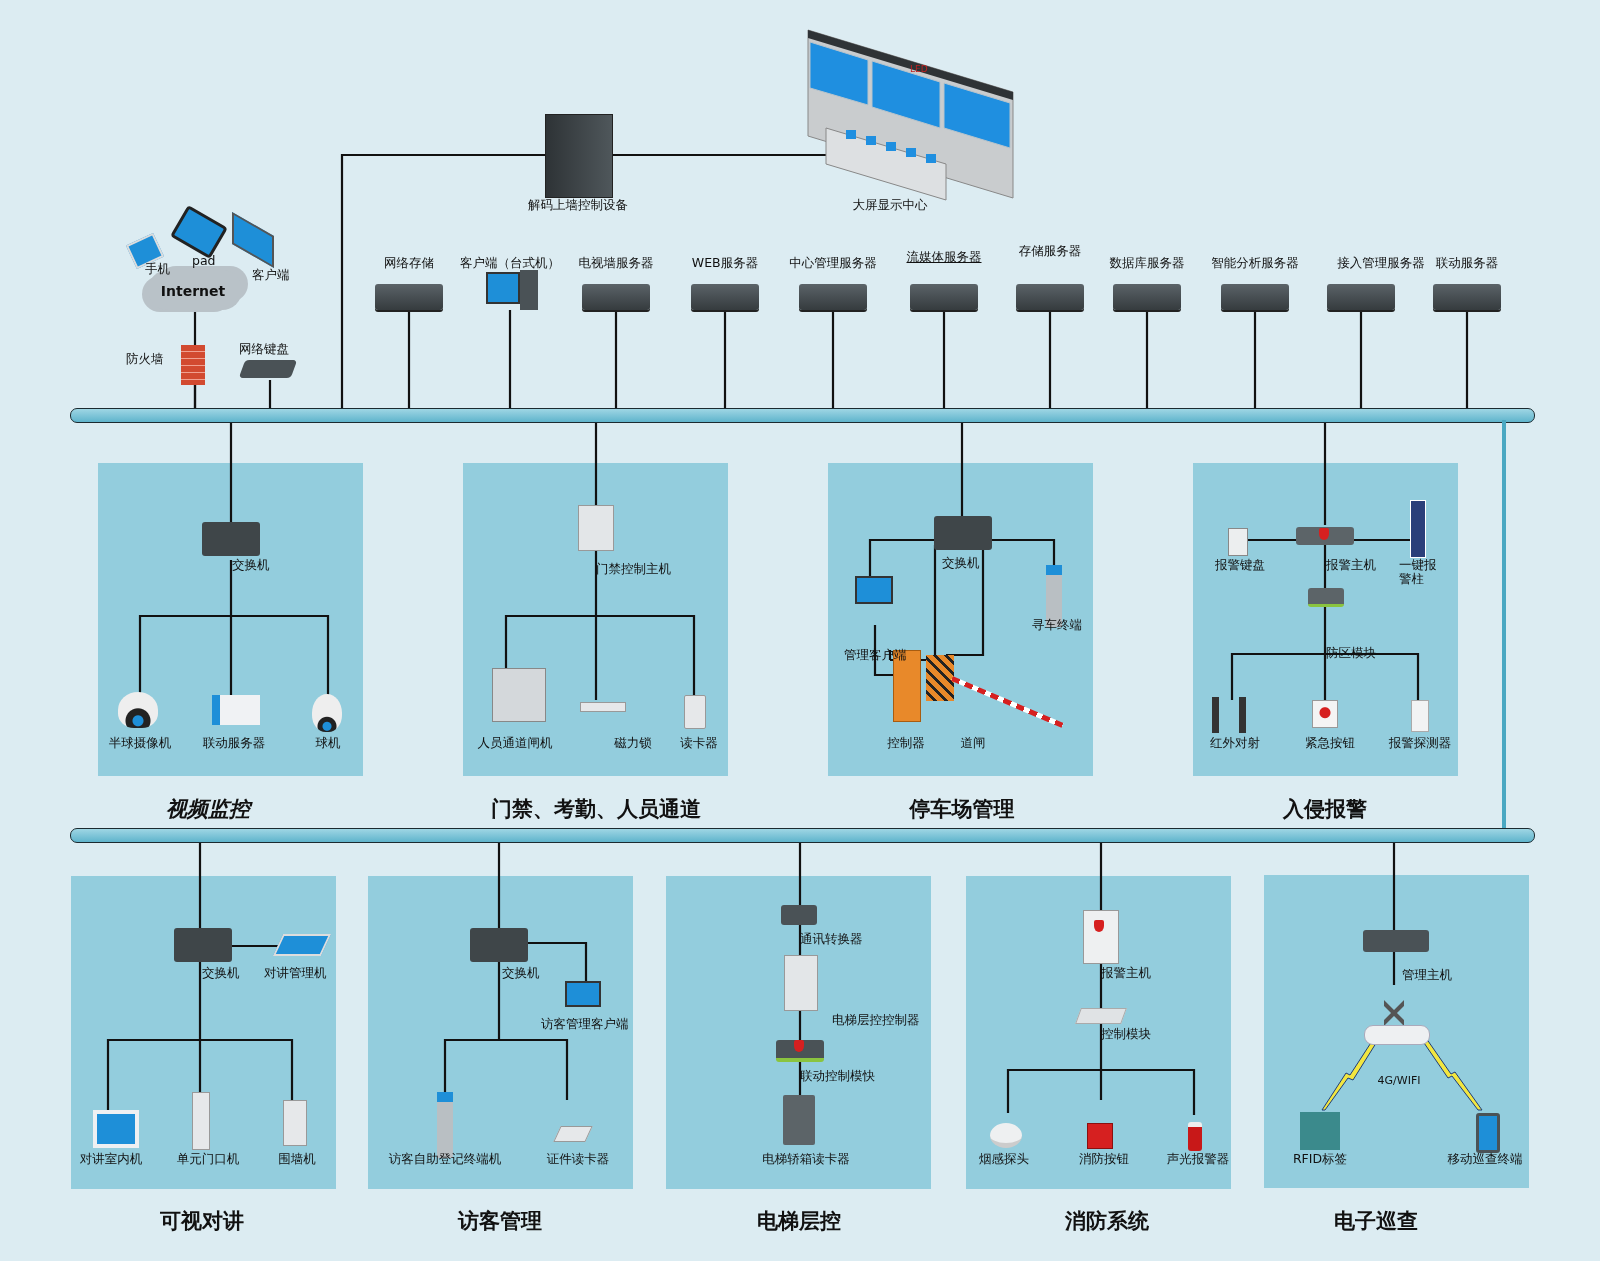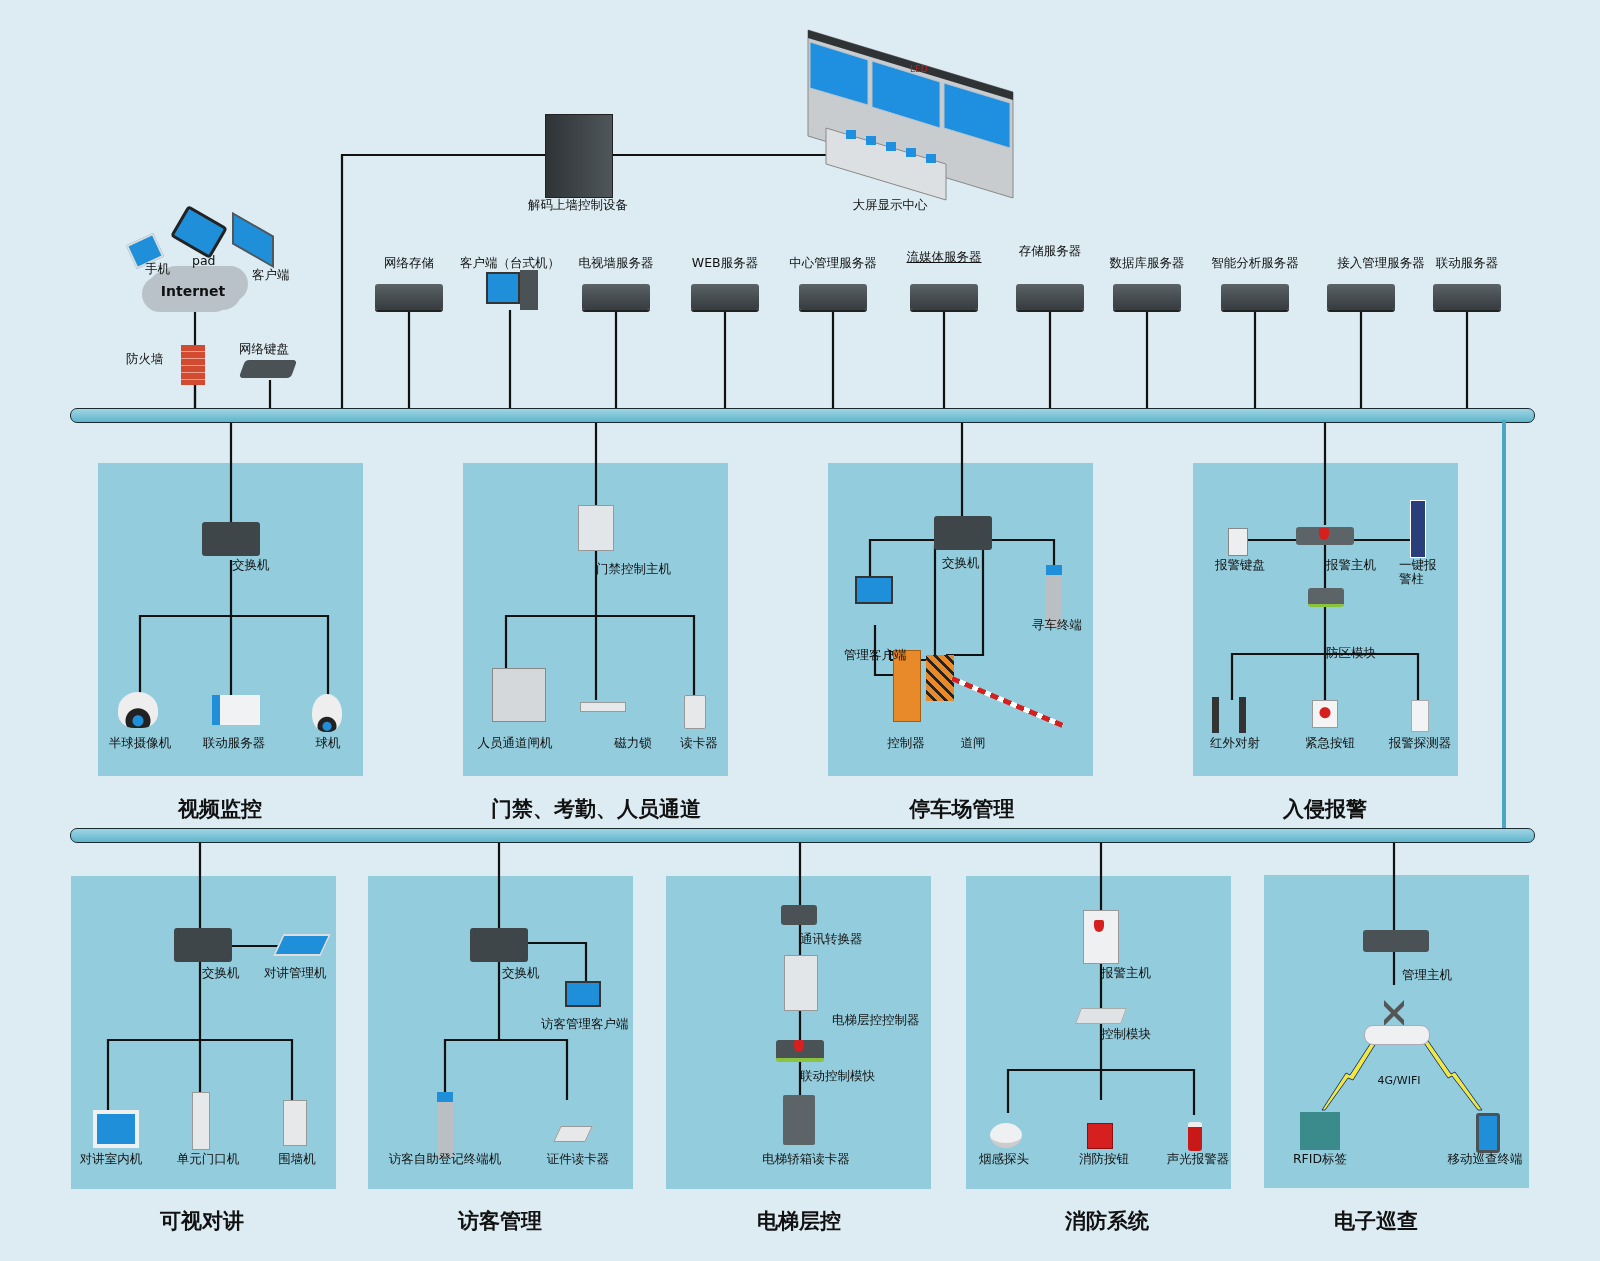--- a/index.html
+++ b/index.html
@@ -170,21 +170,21 @@
 <div class="panel" style="left:1264px;top:875px;width:265px;height:313px;"></div>
 
 <div class="dev sw" style="left:202px;top:522px;background:#3f4649;border-radius:3px;"></div>
 <div class="lbl" style="left:232px;top:558px;">交换机</div>
 <div class="dev" style="left:118px;top:692px;width:40px;height:36px;background:radial-gradient(circle at 50% 80%,#1e8fd8 0 5px,#222 6px 12px,#eee 13px);border-radius:50% 50% 40% 40%;"></div>
 <div class="lbl c" style="left:140px;top:736px;">半球摄像机</div>
 <div class="dev" style="left:212px;top:695px;width:40px;height:30px;background:#f0f2f4;border-left:8px solid #1e8fd8;"></div>
 <div class="lbl c" style="left:234px;top:736px;">联动服务器</div>
 <div class="dev" style="left:312px;top:694px;width:30px;height:38px;background:radial-gradient(circle at 50% 85%,#1e8fd8 0 4px,#222 5px 9px,#eee 10px);border-radius:50% 50% 45% 45%;"></div>
 <div class="lbl c" style="left:328px;top:736px;">球机</div>
-<div class="ptitle" style="left:220px;top:795px;">视频监控</div>
+<div class="ptitle" style="left:208px;top:795px;font-style:italic;">视频监控</div>
 
 <div class="dev" style="left:578px;top:505px;width:34px;height:44px;background:#e3e6e8;border:1px solid #999;"></div>
 <div class="lbl" style="left:596px;top:562px;">门禁控制主机</div>
 <div class="dev" style="left:492px;top:668px;width:52px;height:52px;background:#d4d8db;border:1px solid #888;"></div>
 <div class="lbl c" style="left:515px;top:736px;">人员通道闸机</div>
 <div class="dev" style="left:580px;top:702px;width:44px;height:8px;background:#e6e8ea;border:1px solid #999;"></div>
 <div class="lbl c" style="left:604px;top:736px;margin-left:29px;">磁力锁</div>
 <div class="dev" style="left:684px;top:695px;width:20px;height:32px;background:#e6e8ea;border:1px solid #999;border-radius:2px;"></div>
 <div class="lbl c" style="left:699px;top:736px;">读卡器</div>
 <div class="ptitle" style="left:596px;top:795px;">门禁、考勤、人员通道</div>

